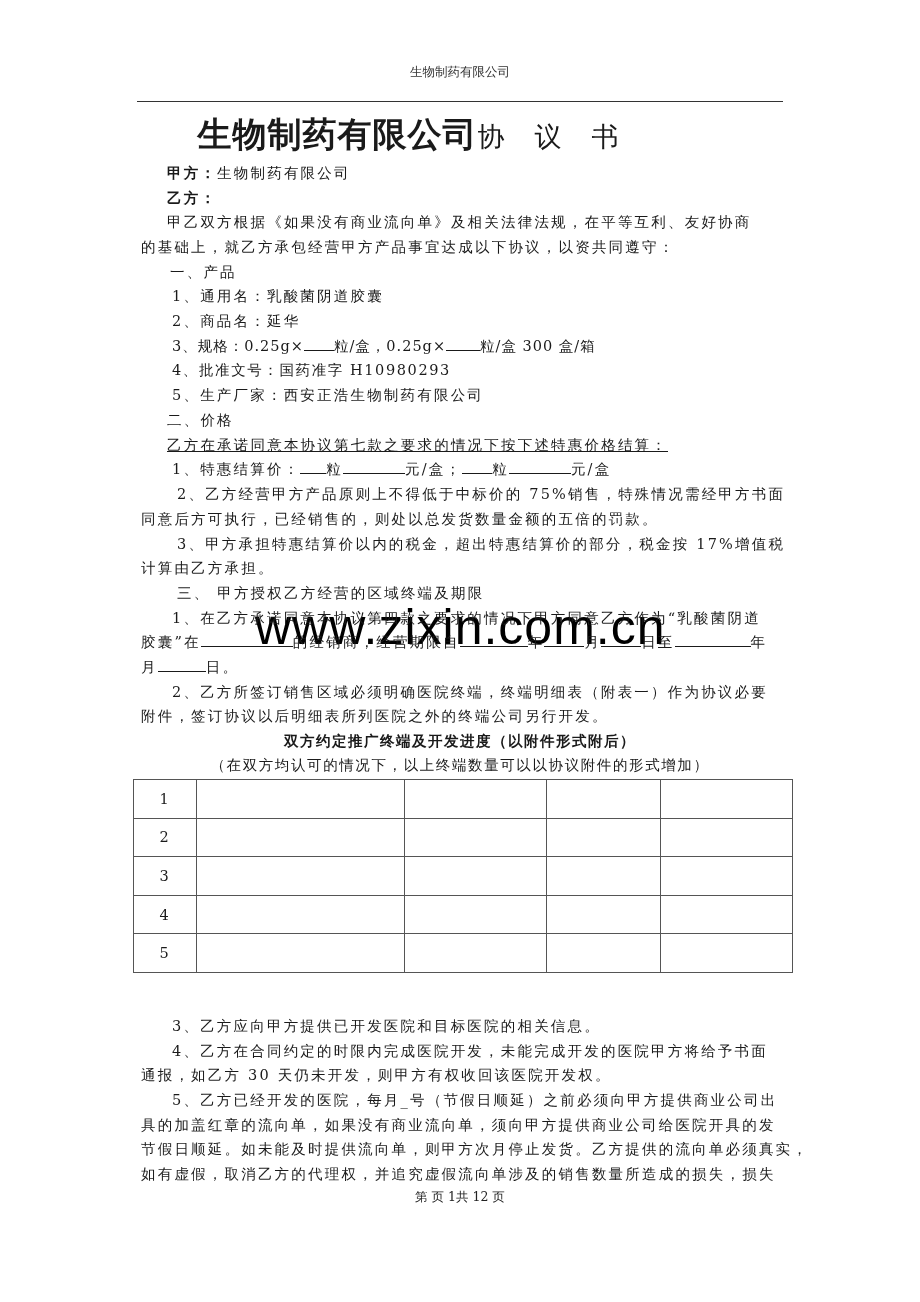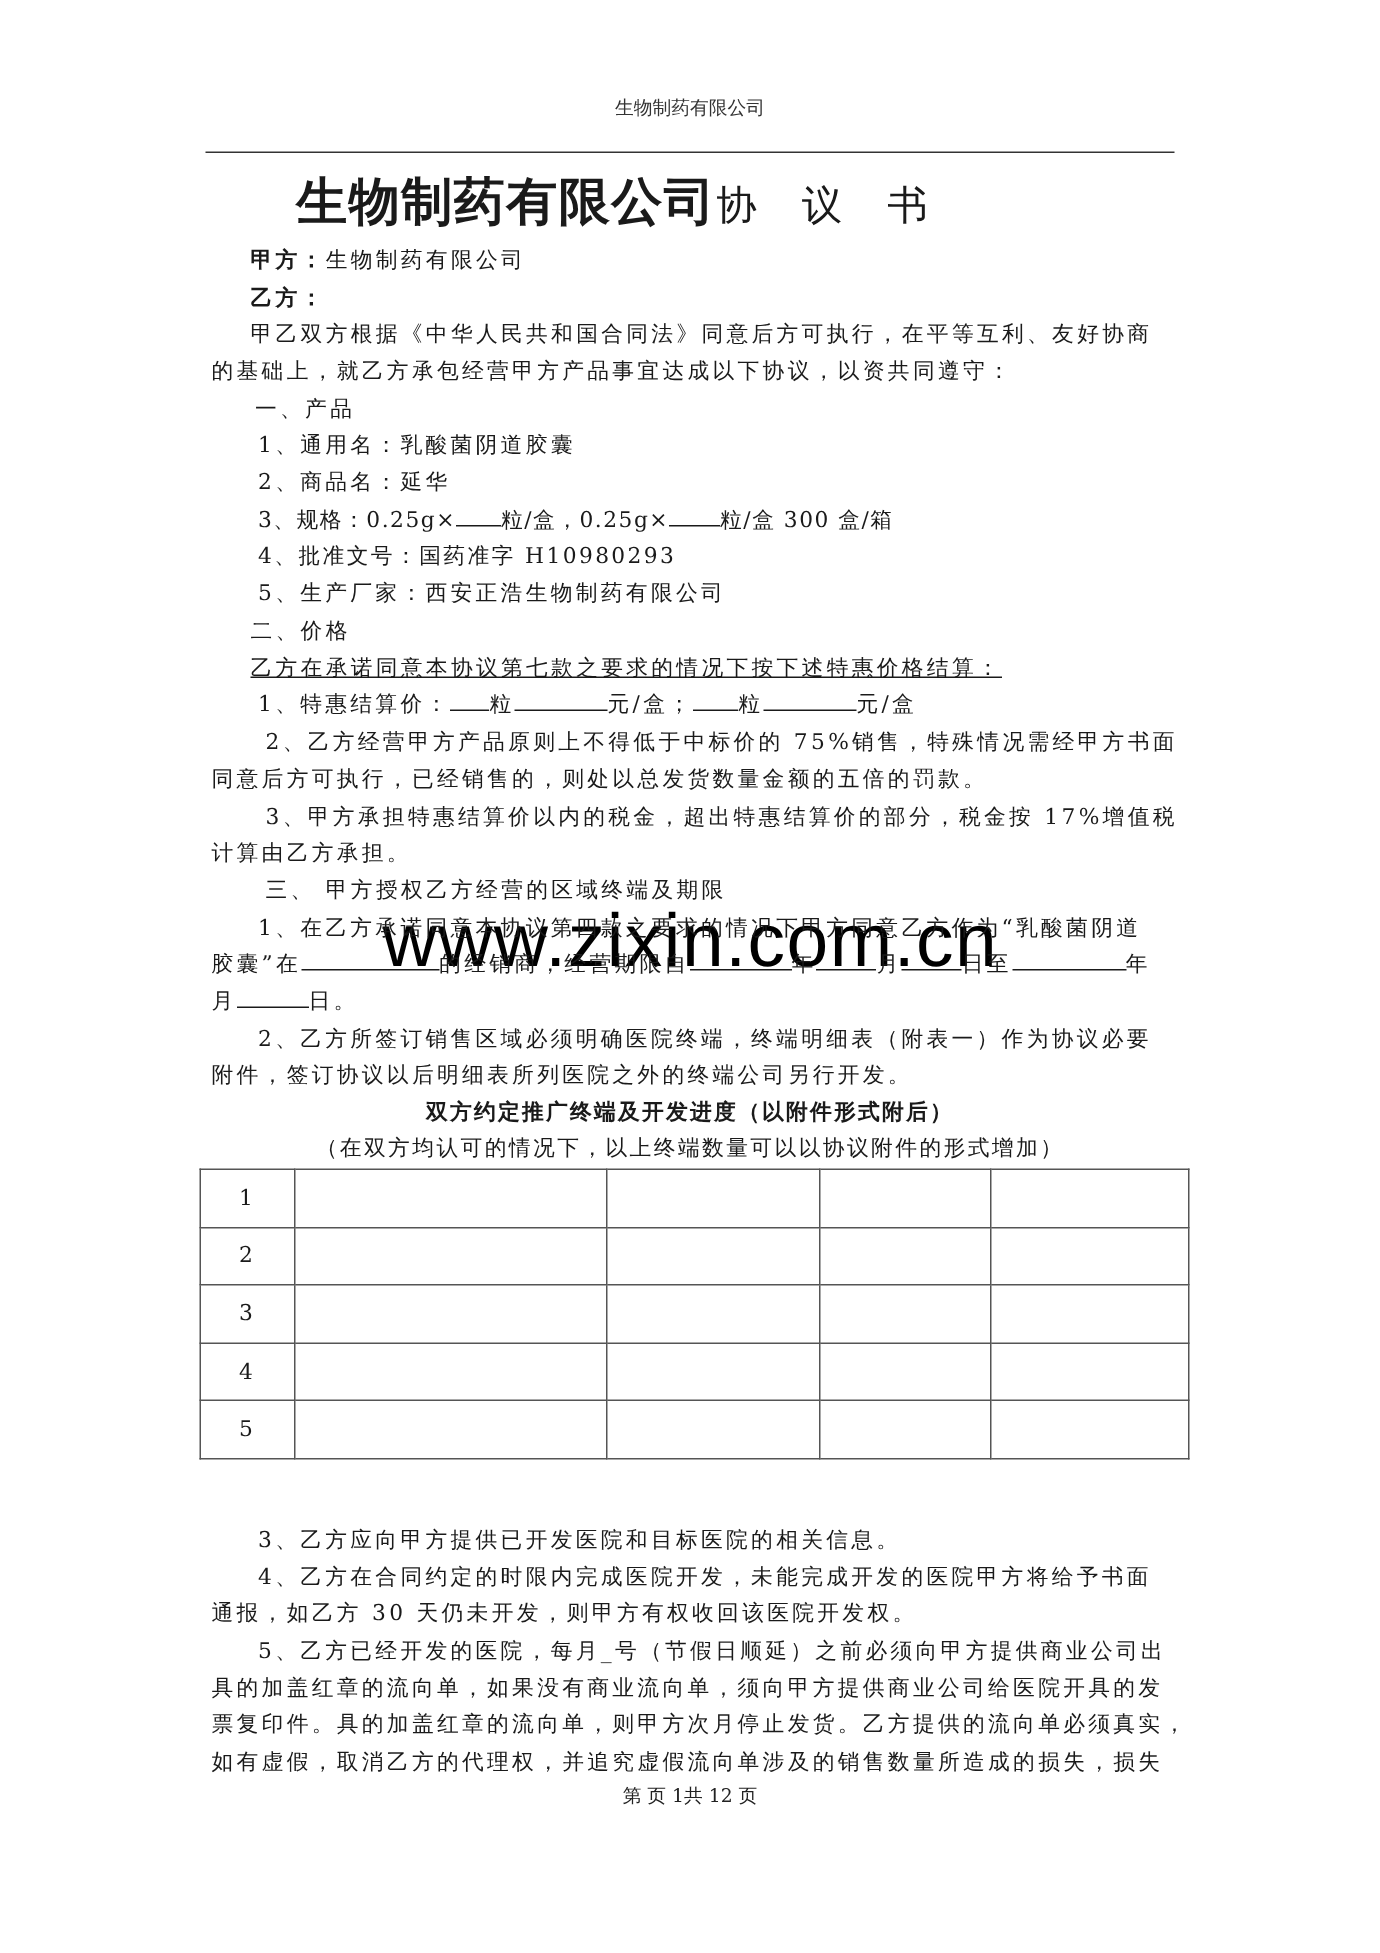--- a/index.html
+++ b/index.html
@@ -74,21 +74,21 @@
   <span class="big">生物制药有限公司</span><span class="small"><span>协</span><span class="gap"></span><span>议</span><span class="gap"></span><span>书</span></span>
 </div>
 
 <div class="line" style="top:164px; left:167px;">
   <span class="bold">甲方：</span><span>生物制药有限公司</span>
 </div>
 <div class="line" style="top:189px; left:167px;">
   <span class="bold">乙方：</span><span></span>
 </div>
 
-<div class="line" style="top:213px; left:167px;">甲乙双方根据《中华人民共和国合同法》同意后方可执行，在平等互利、友好协商</div>
+<div class="line" style="top:213px; left:167px;">甲乙双方根据《如果没有商业流向单》及相关法律法规，在平等互利、友好协商</div>
 <div class="line" style="top:238px;">的基础上，就乙方承包经营甲方产品事宜达成以下协议，以资共同遵守：</div>
 
 <div class="line" style="top:263px; left:170px;">一、产品</div>
 <div class="line" style="top:287px; left:172px;">1、通用名：乳酸菌阴道胶囊</div>
 <div class="line" style="top:312px; left:172px;">2、商品名：延华</div>
 <div class="line" style="top:337px; left:172px; letter-spacing:1px;">
   <span>3、规格：0.25g×</span><span class="u" style="width:30px;"></span><span>粒/盒，0.25g×</span><span class="u" style="width:34px;"></span><span>粒/盒 300 盒/箱</span>
 </div>
 <div class="line" style="top:361px; left:172px; letter-spacing:1.6px;">4、批准文号：国药准字 H10980293</div>
 <div class="line" style="top:386px; left:172px;">5、生产厂家：西安正浩生物制药有限公司</div>
@@ -162,16 +162,16 @@
     <td></td>
   </tr>
 </tbody>
   </table>
 
 <div class="line" style="top:1017px; left:172px;">3、乙方应向甲方提供已开发医院和目标医院的相关信息。</div>
 <div class="line" style="top:1042px; left:172px;">4、乙方在合同约定的时限内完成医院开发，未能完成开发的医院甲方将给予书面</div>
 <div class="line" style="top:1066px;">通报，如乙方 30 天仍未开发，则甲方有权收回该医院开发权。</div>
 <div class="line" style="top:1091px; left:172px;">5、乙方已经开发的医院，每月_号（节假日顺延）之前必须向甲方提供商业公司出</div>
 <div class="line" style="top:1116px;">具的加盖红章的流向单，如果没有商业流向单，须向甲方提供商业公司给医院开具的发</div>
-<div class="line" style="top:1140px;">票复印件。具的加盖红章的流向单，则甲方次月停止发货。乙方提供的流向单必须真实，</div>
+<div class="line" style="top:1140px;">节假日顺延。如未能及时提供流向单，则甲方次月停止发货。乙方提供的流向单必须真实，</div>
 <div class="line" style="top:1165px;">如有虚假，取消乙方的代理权，并追究虚假流向单涉及的销售数量所造成的损失，损失</div>
 
 <div class="footer">第  页 1共 12 页</div>
 
 </body></html>

